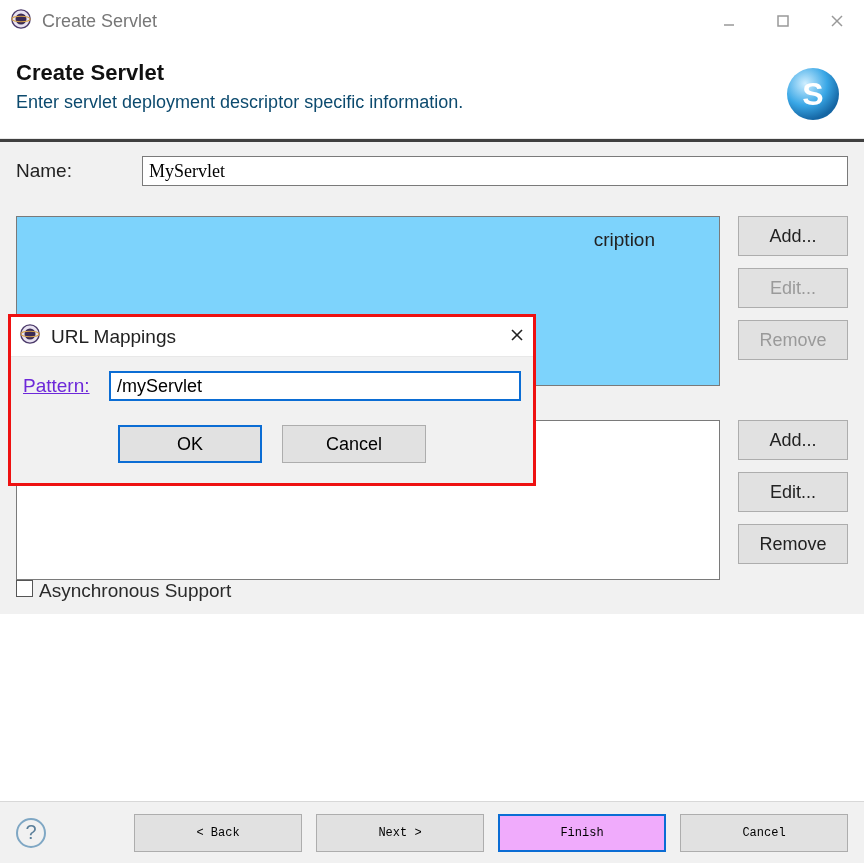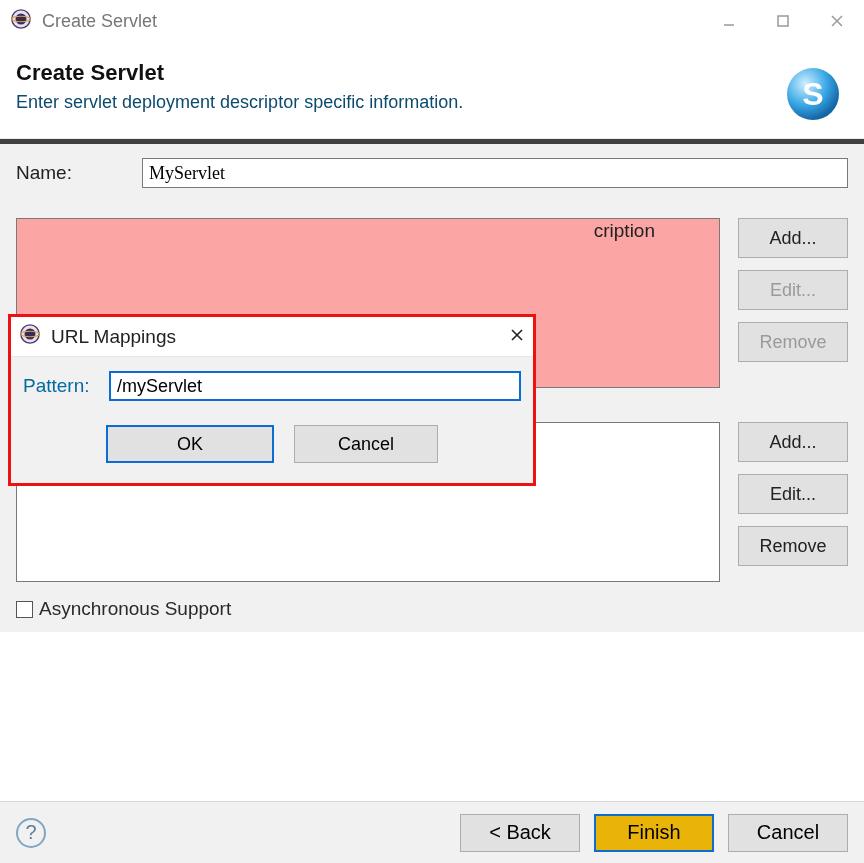--- a/index.html
+++ b/index.html
@@ -42,21 +42,21 @@
   }
   .header-text-col { flex: 1; }
   .header-title { font-size: 22px; font-weight: 700; color: #111; margin-bottom: 6px; }
   .header-sub { font-size: 18px; color: #0c4a6e; }
   .header-icon-wrap {
     width: 70px; display:flex; justify-content:center; align-items:flex-start;
     padding-top: 4px;
   }
   .content-area {
     background: #f1f1f1;
-    border-top: 5px solid #404040;
+    border-top: 3px solid #404040;
     padding: 14px 16px 12px 16px;
   }
   .form-row {
     display: flex; align-items: center;
     margin-bottom: 10px;
   }
   .form-row label {
     width: 126px;
     font-size: 19px;
     color: #222;
@@ -98,22 +98,22 @@
     border: 1px solid #adadad;
     font-size: 18px;
     font-family: inherit;
     margin-bottom: 12px;
     cursor: default;
     color: #222;
   }
   .std-btn.disabled { color: #9a9a9a; }
   .section-label { font-size: 19px; color: #222; margin: 6px 0 6px 0; }
   .chk-row {
-    margin-top: 16px;
-    display: flex; align-items: center;
+    margin-top: 0;
+    display: flex; align-items: flex-start;
     font-size: 19px;
   }
   .chk-box {
     width: 17px; height: 17px;
     border: 1px solid #555;
     margin-right: 6px;
     background: #fff;
   }
   .footer {
     position: absolute;
@@ -127,29 +127,29 @@
   .help-icon {
     width: 30px; height:30px;
     border: 2px solid #7fa7c4;
     border-radius: 50%;
     color: #5a7e99;
     display:flex;align-items:center;justify-content:center;
     font-size: 20px;
   }
   .wiz-buttons { margin-left: auto; display:flex; gap: 14px; }
   .wiz-btn {
-    width: 120px; height: 38px;
+    width: 168px; height: 38px;
     background: #e1e1e1;
     border: 1px solid #adadad;
-    font-size: 20px;
-    font-family: Liberation Sans, sans-serif;
+    font-size: 12px;
+    font-family: Liberation Mono, monospace;
   }
   .wiz-btn.default {
     border: 2px solid #0b6dd4;
-    background: #eab308;
+    background: #f0abfc;
   }
   
   .sub-dialog {
     position: absolute;
     left: 8px; top: 314px;
     width: 528px;
     border: 3px solid #e11;
     background: #f1f1f1;
   }
   .sub-dialog .sd-titlebar {
@@ -158,52 +158,52 @@
     display:flex; align-items:center;
     padding: 9px 8px;
     border-bottom: 1px solid #e8e8e8;
   }
   .sub-dialog .sd-title { margin-left: 10px; font-size: 19px; color:#222; }
   .sub-dialog .sd-close { margin-left:auto; color:#333; font-size:19px; }
   .sub-dialog .sd-body {
     padding: 14px 12px 6px 12px;
   }
   .sub-dialog .sd-row { display:flex; align-items:center; margin-bottom: 18px; }
-  .sub-dialog .sd-row label { width: 86px; font-size: 19px; color:#0369a1; }
+  .sub-dialog .sd-row label { width: 86px; font-size: 19px; color:#6d28d9;text-decoration:underline; }
   .sub-dialog .sd-input {
     flex: 1; height: 30px;
     border: 2px solid #0b6dd4;
     background:#fff;
     padding: 2px 6px;
     font-size:18px;
     font-family:inherit;
   }
   .sub-dialog .sd-buttons {
     display:flex; justify-content:center; gap: 20px;
     padding: 6px 0 14px 0;
   }
   .sd-ok {
-    width: 168px; height: 38px;
+    width: 144px; height: 38px;
     background:#e1e1e1;
     border: 2.5px solid #0b6dd4;
     font-size:18px; font-family:inherit;
   }
   .sd-cancel {
     width: 144px; height: 38px;
     background:#e1e1e1;
     border: 1px solid #adadad;
     font-size:18px; font-family:inherit;
   }
   
   .list-partial {
     flex: 1;
     border: 1px solid #7a7a7a;
-    background: #fca5a5;
+    background: #7dd3fc;
     height: 170px;
-    padding: 1px 4px;
+    padding: 12px 4px;
     font-size: 19px;
     color: #222;
     display:flex; justify-content:flex-end;
   }
   .list-partial .frag { padding-right: 60px; }
 </style>
 </head>
 <body>
 
 <div class="window">
@@ -294,20 +294,21 @@
     </div>
 
   </div>
 
   <div class="footer">
     <div class="help-icon">
       <span>?</span>
     </div>
     <div class="wiz-buttons">
       <button class="wiz-btn">&lt; Back</button>
+      <button class="wiz-btn">Next &gt;</button>
       <button class="wiz-btn default">Finish</button>
       <button class="wiz-btn">Cancel</button>
     </div>
   </div>
 
   <div class="sub-dialog">
     <div class="sd-titlebar">
       <span>
         <svg class="eclipse-icon" viewBox="0 0 24 24">
           <circle cx="12" cy="12" r="10" fill="#e8e2f0" stroke="#4b3a6a" stroke-width="1.5"></circle>

